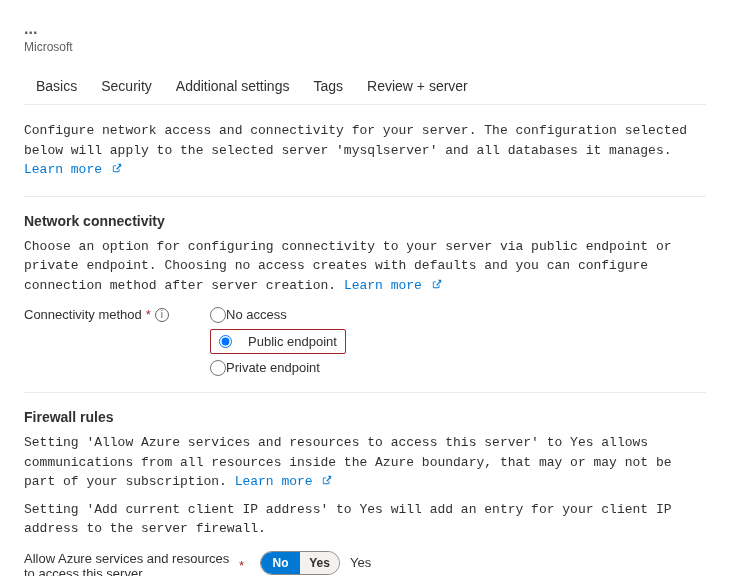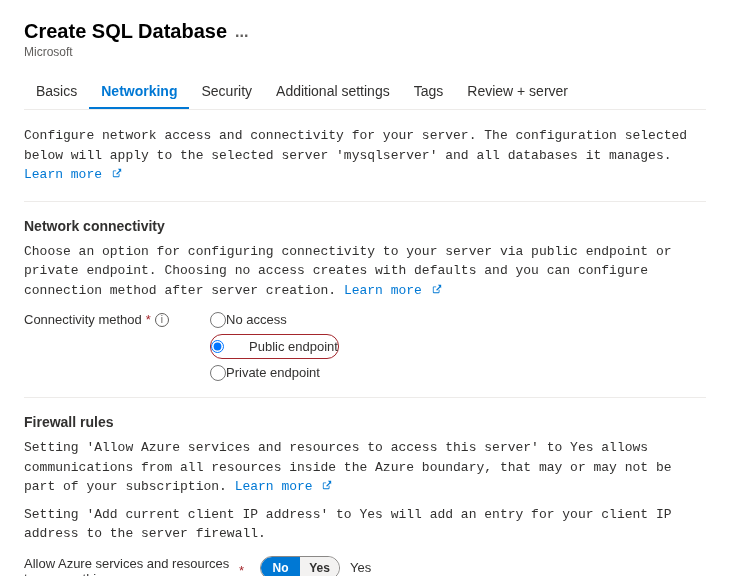--- a/index.html
+++ b/index.html
@@ -134,25 +134,25 @@
       accent-color: #0078d4;
       cursor: pointer;
     }
     .radio-option label {
       font-size: 13px;
       color: #323130;
       cursor: pointer;
     }
     .radio-highlight {
       border: 1.5px solid #a4262c;
-      padding: 4px 0;
-      border-radius: 12px;
-      display: flex;
-      align-items: center;
-      gap: 25px;
+      padding: 4px 8px;
+      border-radius: 2px;
+      display: flex;
+      align-items: center;
+      gap: 16px;
     }
     .firewall-section {
       margin-top: 16px;
     }
     .toggle-container {
       display: flex;
       align-items: center;
       gap: 2px;
     }
     .toggle {
@@ -225,29 +225,27 @@
       border-radius: 0 18px 18px 0;
     }
   </style>
 </head>
 <body>
 
 <div class="page-container">
 
   <div>
     <div class="page-title">
-      <span>Create SQL Database</span>
       <span class="ellipsis">...</span>
     </div>
     <div class="page-subtitle">Microsoft</div>
   </div>
 
   <div class="tabs">
     <span class="tab">Basics</span>
-    <span class="tab active">Networking</span>
     <span class="tab">Security</span>
     <span class="tab">Additional settings</span>
     <span class="tab">Tags</span>
     <span class="tab">Review + server</span>
   </div>
 
   <div class="section">
     <div class="description-text">
       <span>Configure network access and connectivity for your server. The configuration selected below will apply to the selected server 'mysqlserver' and all databases it manages.</span>
       <a class="link">Learn more</a>

